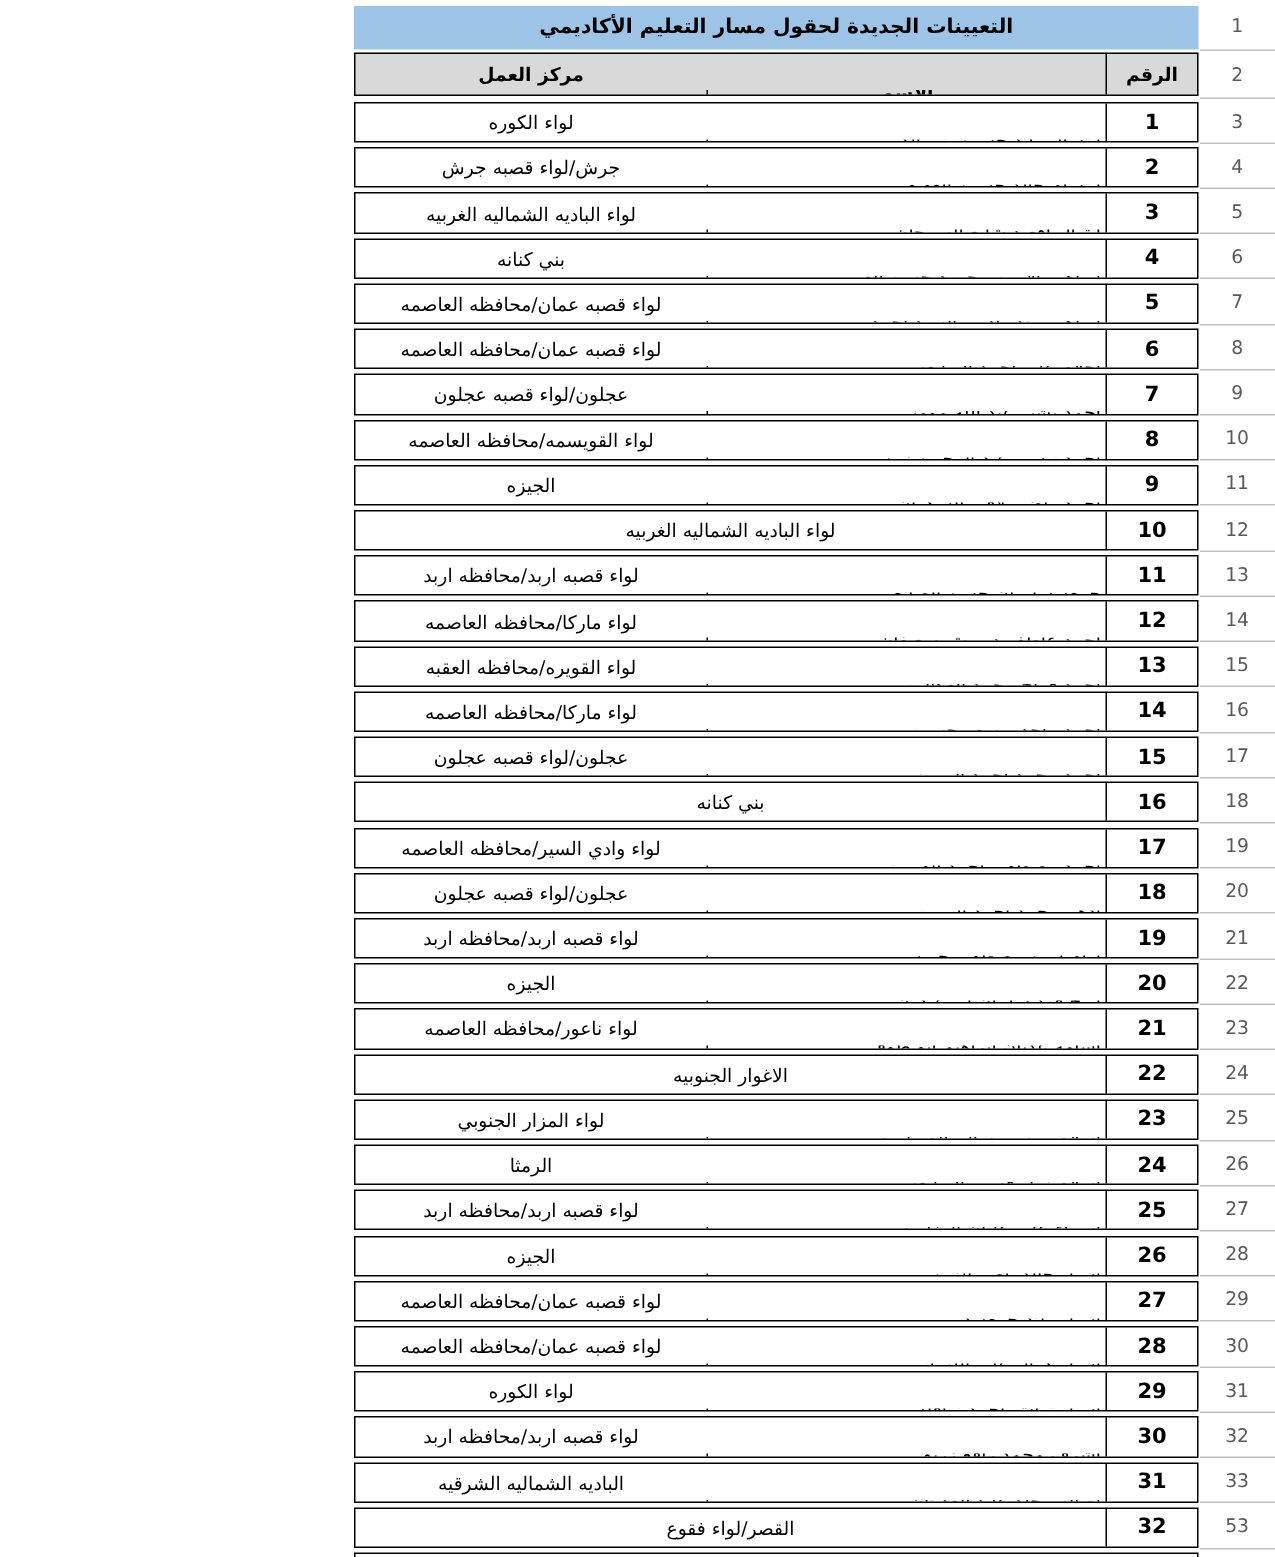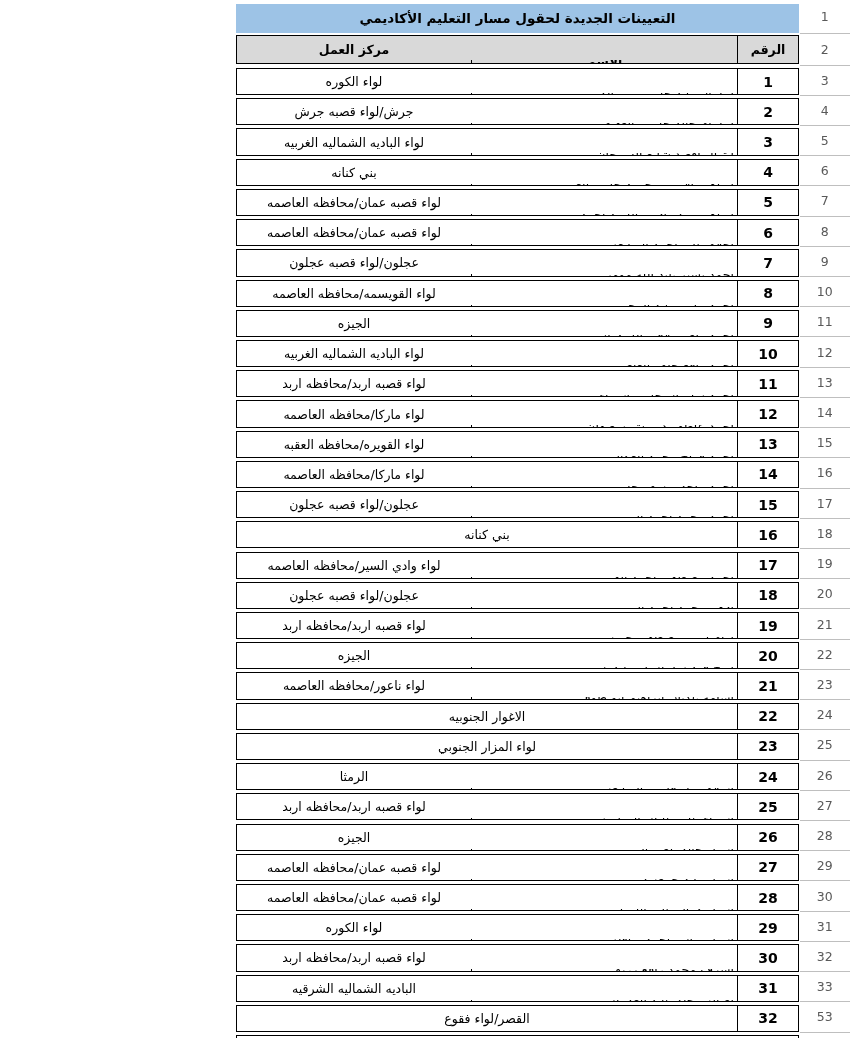--- a/index.html
+++ b/index.html
@@ -93,26 +93,25 @@
     <div class="cell c-name">احمد تيسير عبد الرحمن زين</div>
     <div class="cell c-wc">لواء القويسمه/محافظه العاصمه</div>
   </div>
       <div class="row" style="top: 309.76px;">
     <div class="cell c-num">9</div>
     <div class="cell c-name">احمد راضي لافي السكران</div>
     <div class="cell c-wc">الجيزه</div>
   </div>
       <div class="row" style="top: 339.98px;">
     <div class="cell c-num">10</div>
-    <div class="cell c-name">احمد رافع خلف العاصم</div>
     <div class="cell c-wc">لواء الباديه الشماليه الغربيه</div>
   </div>
       <div class="row" style="top: 370.2px;">
     <div class="cell c-num">11</div>
-    <div class="cell c-name">احمد سليمان حسن اسماء</div>
+    <div class="cell c-name">جمعه سليمان حسن الصانع</div>
     <div class="cell c-wc">لواء قصبه اربد/محافظه اربد</div>
   </div>
       <div class="row" style="top: 400.42px;">
     <div class="cell c-num">12</div>
     <div class="cell c-name">احمد عاطف درويش سعيفان</div>
     <div class="cell c-wc">لواء ماركا/محافظه العاصمه</div>
   </div>
       <div class="row" style="top: 430.64px;">
     <div class="cell c-num">13</div>
     <div class="cell c-name">احمد فراج محمد العكالين</div>
@@ -156,20 +155,21 @@
     <div class="cell c-num">21</div>
     <div class="cell c-name">اسامه عدنان ابراهيم ابو طوق</div>
     <div class="cell c-wc">لواء ناعور/محافظه العاصمه</div>
   </div>
       <div class="row" style="top: 702.62px;">
     <div class="cell c-num">22</div>
     <div class="cell c-wc">الاغوار الجنوبيه</div>
   </div>
       <div class="row" style="top: 732.84px;">
     <div class="cell c-num">23</div>
+    <div class="cell c-name">اسلام موسى سالم الصرايره</div>
     <div class="cell c-wc">لواء المزار الجنوبي</div>
   </div>
       <div class="row" style="top: 763.06px;">
     <div class="cell c-num">24</div>
     <div class="cell c-name">اسلام نبيل قسيم الربابعه</div>
     <div class="cell c-wc">الرمثا</div>
   </div>
       <div class="row" style="top: 793.28px;">
     <div class="cell c-num">25</div>
     <div class="cell c-name">اسماء علي عليان الهزايمه</div>

